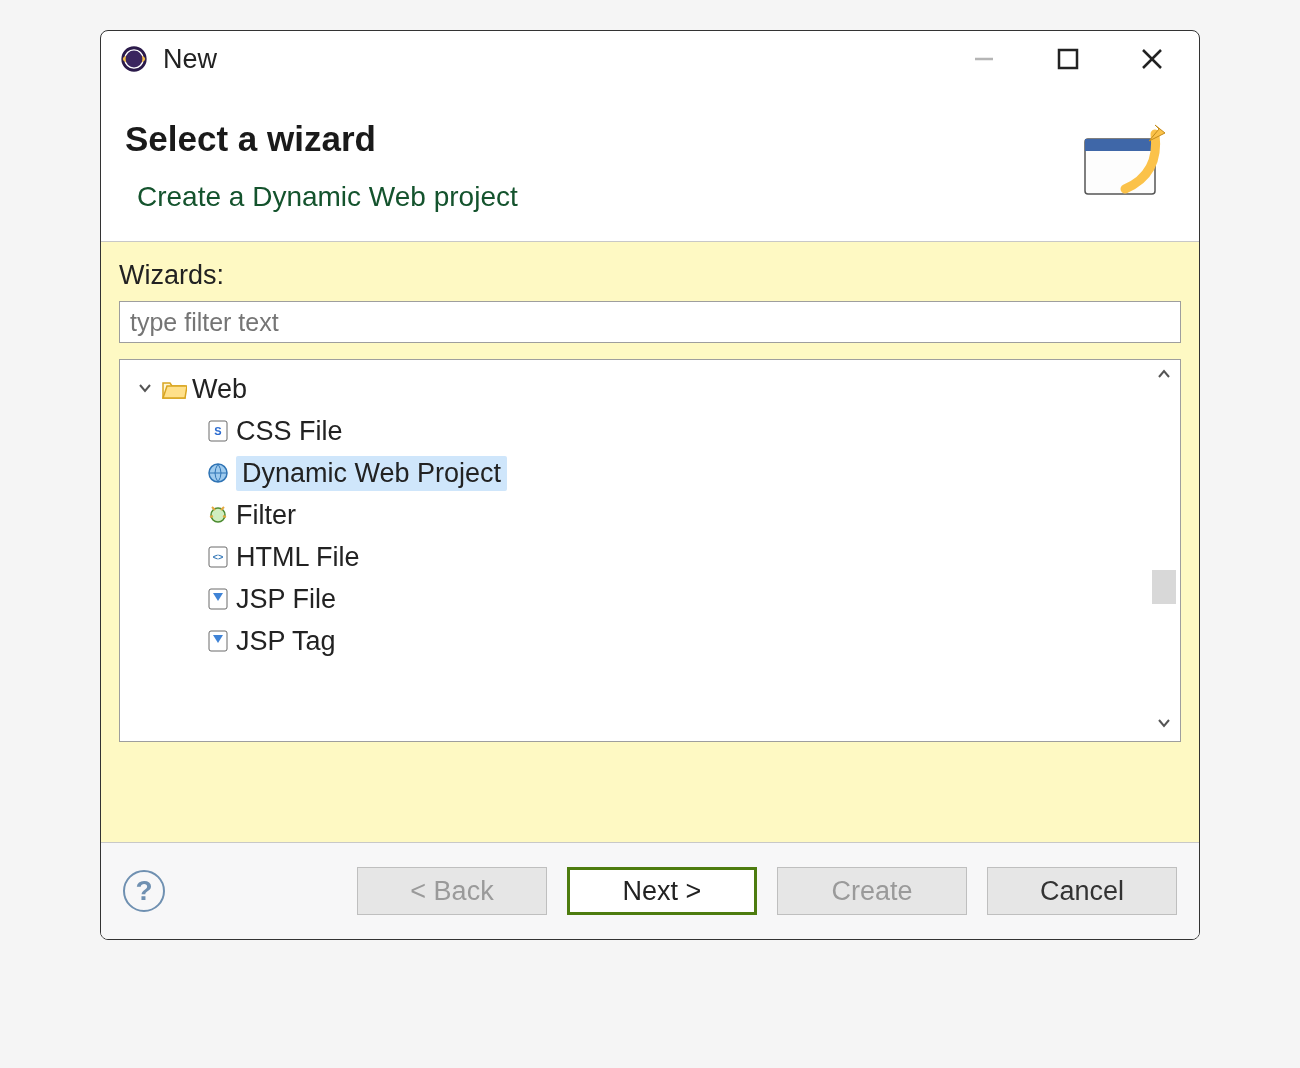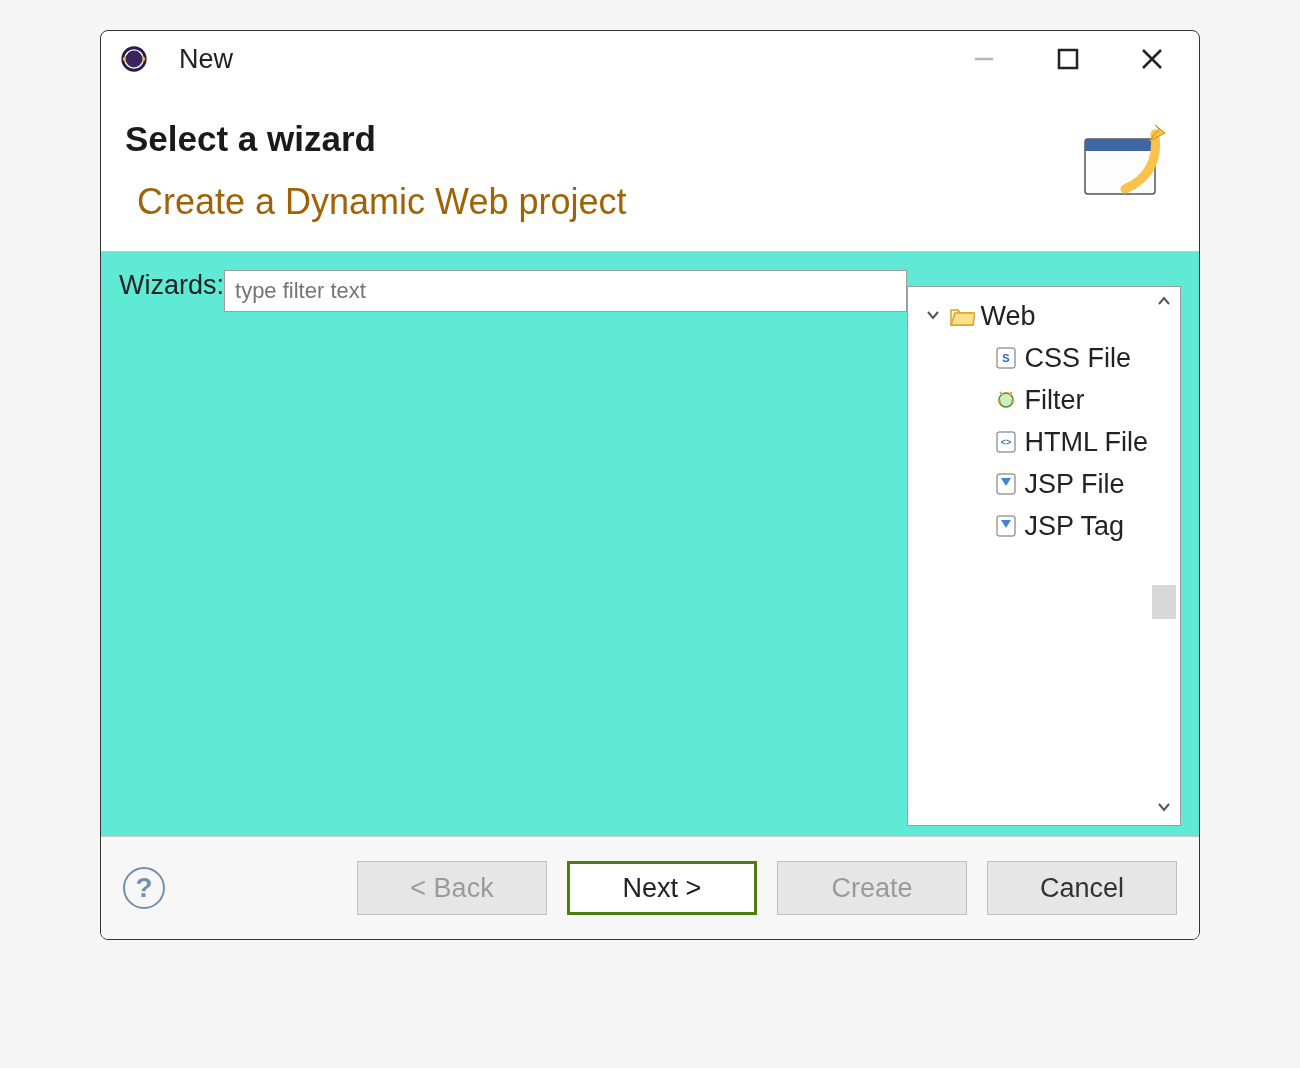--- a/index.html
+++ b/index.html
@@ -21,21 +21,20 @@
     display: flex;
     flex-direction: column;
     height: 910px;
   }
   
   .titlebar {
     display: flex;
     align-items: center;
     height: 56px;
     padding: 0 18px;
-    gap: 16px;
   }
   .titlebar .eclipse-icon {
     width: 30px; height: 30px;
     margin-right: 14px;
     display: inline-flex;
     align-items: center;
     justify-content: center;
   }
   .title-text {
     font-size: 27px;
@@ -62,50 +61,50 @@
     gap: 18px;
   }
   .header-text { flex: 1; }
   .header-title {
     font-size: 35px;
     font-weight: 700;
     color: #1a1a1a;
     margin: 0 0 22px 0;
   }
   .header-desc {
-    font-size: 36px;
-    color: #a16207;
+    font-size: 28px;
+    color: #14532d;
     margin: 0 0 0 12px;
   }
   .header-image {
     width: 110px;
     height: 90px;
     display: flex;
     align-items: flex-end;
     justify-content: flex-end;
   }
   .header-image svg { width: 100%; height: 100%; }
 
   
   .body {
     flex: 1;
-    background: #5eead4;
+    background: #fef9c3;
     padding: 18px 18px 10px 18px;
     display: flex;
-    flex-direction: row;
+    flex-direction: column;
   }
   .wizards-label {
     font-size: 27px;
     color: #222;
     margin: 0 0 10px 0;
   }
   .filter-input {
     width: 100%;
     height: 42px;
-    font-size: 22px;
+    font-size: 25px;
     font-family: inherit;
     padding: 2px 10px;
     border: 1px solid #9e9e9e;
     background: #fff;
     color: #555;
     outline: none;
   }
   .tree-wrap {
     margin-top: 16px;
     flex: 1;
@@ -178,21 +177,21 @@
     border: 2.5px solid #6f90b1;
     border-radius: 50%;
     display: inline-flex; align-items: center; justify-content: center;
     color: #6f90b1;
     font-size: 28px;
     font-weight: 600;
   }
   .footer-spacer { flex: 1; }
   .btns { display: flex; gap: 20px; }
   .btn {
-    width: 190px; height: 54px;
+    width: 190px; height: 48px;
     background: #e6e6e6;
     border: 1px solid #bfbfbf;
     font-size: 27px;
     font-family: inherit;
     display: inline-flex;
     align-items: center;
     justify-content: center;
     color: #333;
   }
   .btn.disabled { color: #9a9a9a; }
@@ -276,20 +275,29 @@
         <div class="tree-row child">
           <span class="icon">
             <svg width="24" height="24" viewBox="0 0 24 24">
                 <rect x="3" y="2" width="18" height="20" rx="2" fill="#fff" stroke="#6a6a6a"></rect>
                 <text x="12" y="16" text-anchor="middle" font-size="11" fill="#2b6bd0" font-weight="bold">S</text>
               </svg>
           </span>
           <span class="label">CSS File</span>
         </div>
 
+        <div class="tree-row child selected">
+          <span class="icon">
+            <svg width="24" height="24" viewBox="0 0 24 24">
+                <circle cx="12" cy="12" r="9" fill="#9fcbee" stroke="#2f74b5" stroke-width="1.5"></circle>
+                <path d="M3 12 h18 M12 3 q6 9 0 18 M12 3 q-6 9 0 18" fill="none" stroke="#2f74b5" stroke-width="1"></path>
+              </svg>
+          </span>
+          <span class="label-bg"><span class="label">Dynamic Web Project</span></span>
+        </div>
 
         <div class="tree-row child">
           <span class="icon">
             <svg width="24" height="24" viewBox="0 0 24 24">
                 <circle cx="12" cy="12" r="7" fill="#cfeec0" stroke="#4b8b2f" stroke-width="1.5"></circle>
                 <path d="M6 4 l3 3 M18 4 l-3 3 M4 14 l3 -1 M20 14 l-3 -1" stroke="#e4a841" stroke-width="2"></path>
               </svg>
           </span>
           <span class="label">Filter</span>
         </div>

